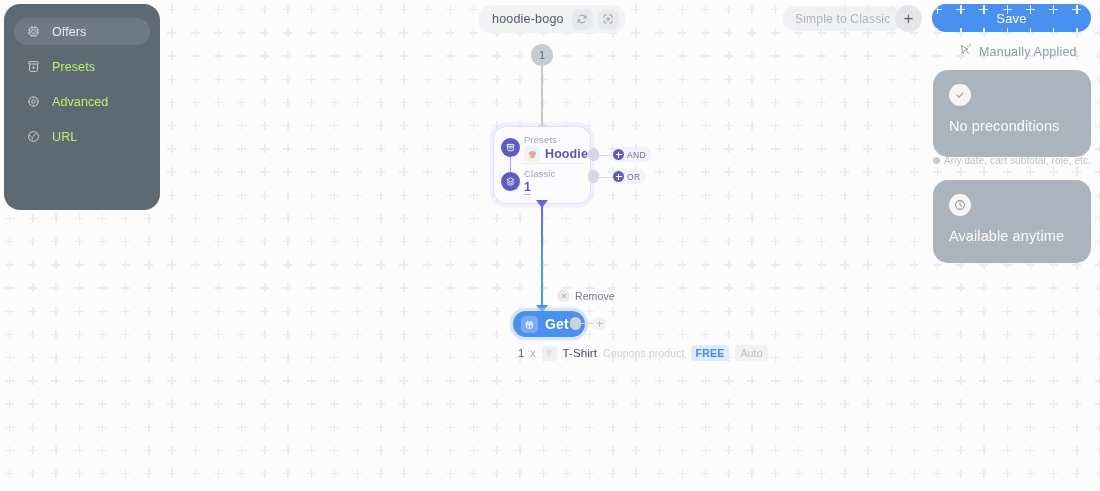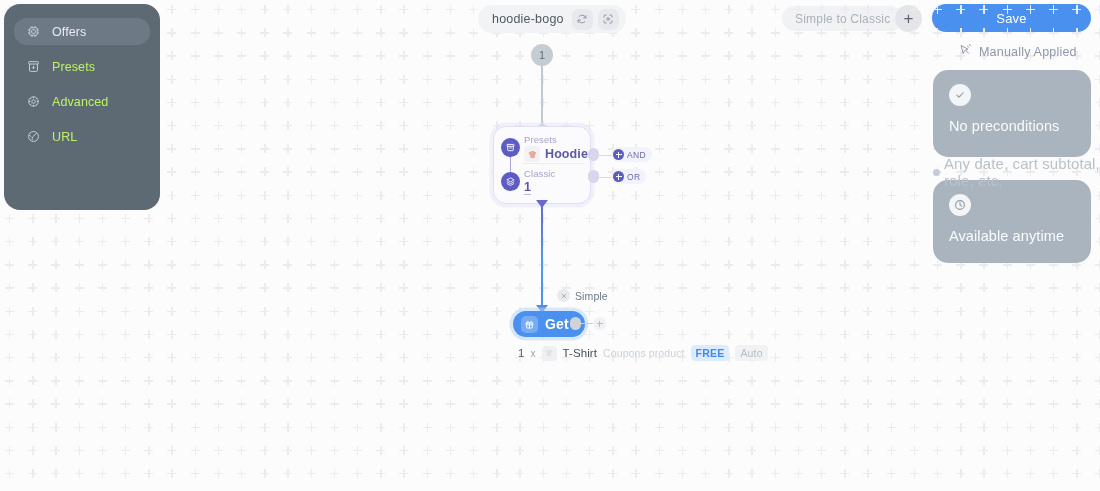--- a/index.html
+++ b/index.html
@@ -155,21 +155,21 @@
     color: #fbfcfd;
     font-size: 14.5px;
     letter-spacing: .1px;
   }
   #precondition-note {
     position: absolute; left: 933px; top: 155px;
     display: flex; align-items: center; gap: 4px;
     z-index: 21;
   }
   #precondition-note-text {
-    font-size: 15px;
+    font-size: 10px;
     color: #b9c2cb;
     letter-spacing: .1px;
   }
   .note-dot {
     width: 7px; height: 7px; border-radius: 50%;
     background: #c3ccd4;
     flex: 0 0 7px;
   }
 
   
@@ -1605,21 +1605,21 @@
   <div id="node-arrow-down"></div>
   <div id="edge-main"></div>
   <div id="edge-main-cap"></div>
 
   <div id="remove-chip">
     <span class="x-circle">
       <svg width="8" height="8" viewBox="0 0 20 20" fill="none" stroke="#a7b0b9" stroke-width="2.4" stroke-linecap="round">
         <path d="M5.4 5.4l9.2 9.2M14.6 5.4l-9.2 9.2"></path>
       </svg>
     </span>
-    <span id="remove-chip-text">Simple</span>
+    <span id="remove-chip-text">Remove</span>
   </div>
 
   <div id="get-node">
     <span id="get-node-ico">
       <svg width="11" height="11" viewBox="0 0 20 20" fill="none" stroke="#fff" stroke-width="1.6" stroke-linecap="round">
         <rect x="3.4" y="7.4" width="13.2" height="3.2" rx=".8"></rect>
         <path d="M4.8 10.6v4.6a1.2 1.2 0 001.2 1.2h8a1.2 1.2 0 001.2-1.2v-4.6"></path>
         <path d="M10 7.4v9.0"></path>
         <path d="M10 7.4C8.8 5.6 7.8 4.2 6.6 4.2a1.7 1.7 0 000 3.2M10 7.4c1.2-1.8 2.2-3.2 3.4-3.2a1.7 1.7 0 010 3.2"></path>
       </svg>

